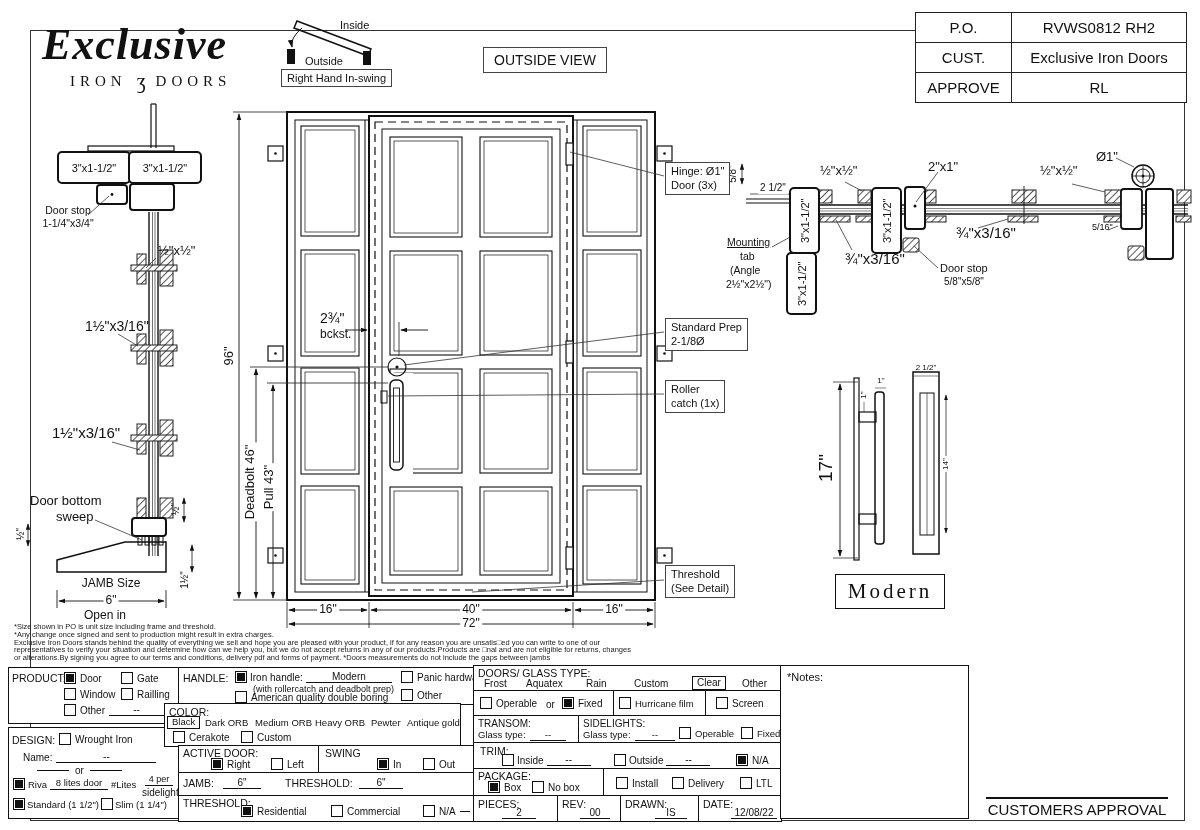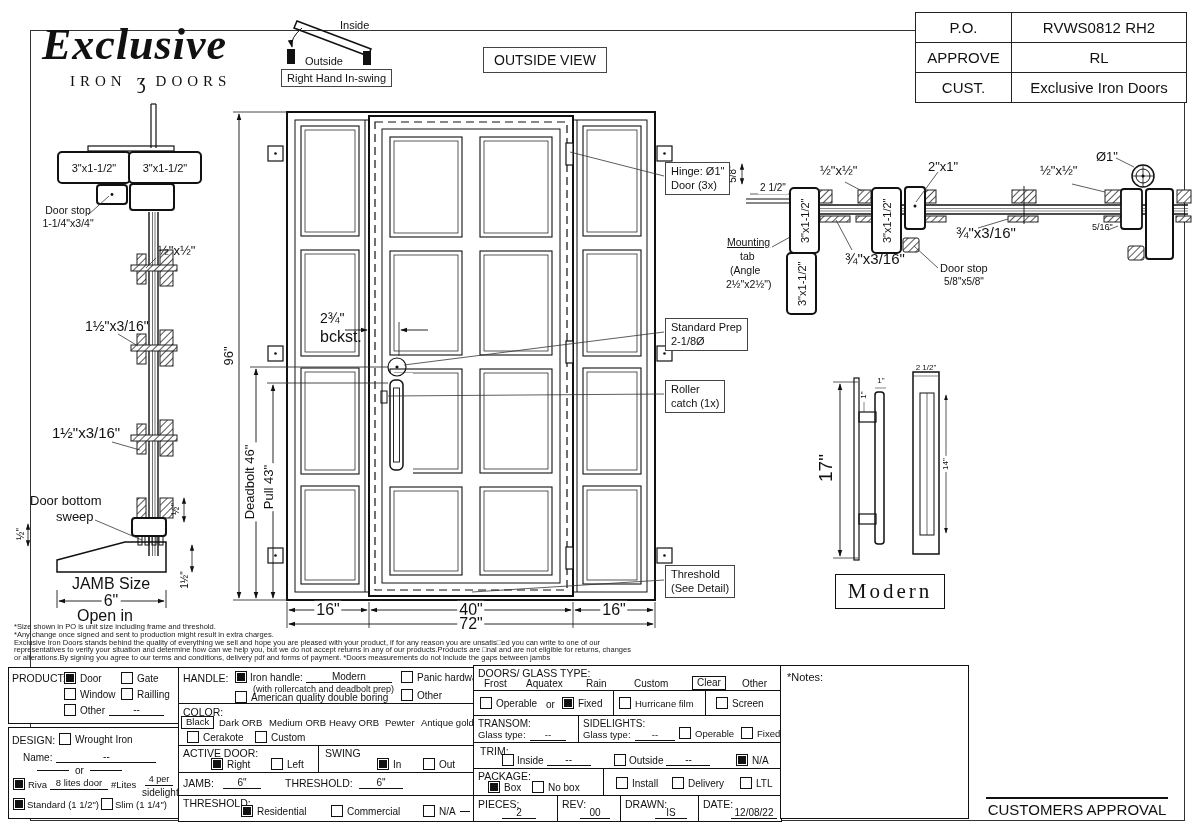--- a/index.html
+++ b/index.html
@@ -18,21 +18,21 @@
   .vt{writing-mode:vertical-rl;transform:rotate(180deg)}
   .box{position:absolute;border:1.5px solid #111;background:#fff;z-index:4;font-size:10.5px}
   .cb{display:inline-block;width:12px;height:12px;border:1.5px solid #111;background:#fff;
       flex:none;box-sizing:border-box}
   .cb.on{position:relative}
   .cb.on::after{content:"";position:absolute;left:1px;top:1px;right:1px;bottom:1px;background:#111}
   .ul{display:inline-block;border-bottom:1.2px solid #111;text-align:center;line-height:1.1}
   .opt{border:1.5px solid #111;padding:0 4px}
   .frow{position:absolute;display:flex;align-items:center;gap:4px;white-space:nowrap}
   .fs8{font-size:8px}.fs9{font-size:9px}.fs95{font-size:9.5px}.fs10{font-size:10px}
-  .fs105{font-size:10.5px}.fs11{font-size:11px}.fs12{font-size:16px}.fs13{font-size:13px}
+  .fs105{font-size:10.5px}.fs11{font-size:11px}.fs12{font-size:12px}.fs13{font-size:13px}
   .fs14{font-size:14px}.fs15{font-size:15px}.fs19{font-size:19px}
   .serif{font-family:"Liberation Serif",serif}
   svg .ln{stroke:#111;fill:none}
   svg .thin{stroke:#333;fill:none}
   svg .f{fill:#111;stroke:none}
   svg .w{fill:#fff}
   svg .h{fill:url(#hp);stroke:#222;stroke-width:1}
   #linework{position:absolute;left:0;top:0;z-index:1}
   .z2{z-index:2}.z3{z-index:3}.z4{z-index:4}
   .potable{position:absolute;left:915px;top:12px;width:270px;z-index:4;
@@ -316,26 +316,26 @@
 <div class="callout" style="left:281px;top:69px">Right Hand In-swing</div>
 
 <div class="callout fs14" style="left:483px;top:47px;padding:3px 10px;border-width:1.5px">OUTSIDE VIEW</div>
 
 <div class="potable">
   <div class="porow">
     <div class="pokey">P.O.</div>
     <div class="poval">RVWS0812 RH2</div>
   </div>
   <div class="porow">
+    <div class="pokey">CUST.</div>
+    <div class="poval">Exclusive Iron Doors</div>
+  </div>
+  <div class="porow">
     <div class="pokey">APPROVE</div>
     <div class="poval">RL</div>
-  </div>
-  <div class="porow">
-    <div class="pokey">CUST.</div>
-    <div class="poval">Exclusive Iron Doors</div>
   </div>
 </div>
 
 <div class="tube" style="left:57px;top:151px;width:70px;height:29px">3"x1-1/2"</div>
 <div class="tube" style="left:128px;top:151px;width:70px;height:29px">3"x1-1/2"</div>
 <span class="lbl ctr fs105 z2" style="left:68px;top:210px">Door stop</span>
 <span class="lbl ctr fs105 z2" style="left:68px;top:223px">1-1/4"x3/4"</span>
 <span class="lbl fs13 z2" style="left:158px;top:244px">½"x½"</span>
 <span class="lbl fs14 z2" style="left:85px;top:318px">1½"x3/16"</span>
 <span class="lbl fs15 z2" style="left:52px;top:424px">1½"x3/16"</span>
@@ -483,21 +483,21 @@
   <div class="frow fs10" style="left:222px;top:3px">
       <span class="cb"></span>
       <span>Panic hardware</span>
     </div>
   <div class="frow fs10" style="left:222px;top:21px">
       <span class="cb"></span>
       <span>Other</span>
     </div>
 </div>
 
-<div class="box" style="left:178px;top:703px;width:295px;height:42px">
+<div class="box" style="left:164px;top:703px;width:295px;height:42px">
   <span class="lbl fs105" style="left:4px;top:2px">COLOR:</span>
   <span class="lbl fs95 opt" style="left:2px;top:12px">Black</span>
   <span class="lbl fs95" style="left:40px;top:14px">Dark ORB</span>
   <span class="lbl fs95" style="left:90px;top:14px">Medium ORB</span>
   <span class="lbl fs95" style="left:150px;top:14px">Heavy ORB</span>
   <span class="lbl fs95" style="left:206px;top:14px">Pewter</span>
   <span class="lbl fs95" style="left:242px;top:14px">Antique gold</span>
   <div class="frow fs10" style="left:8px;top:27px">
       <span class="cb"></span>
       <span>Cerakote</span>

